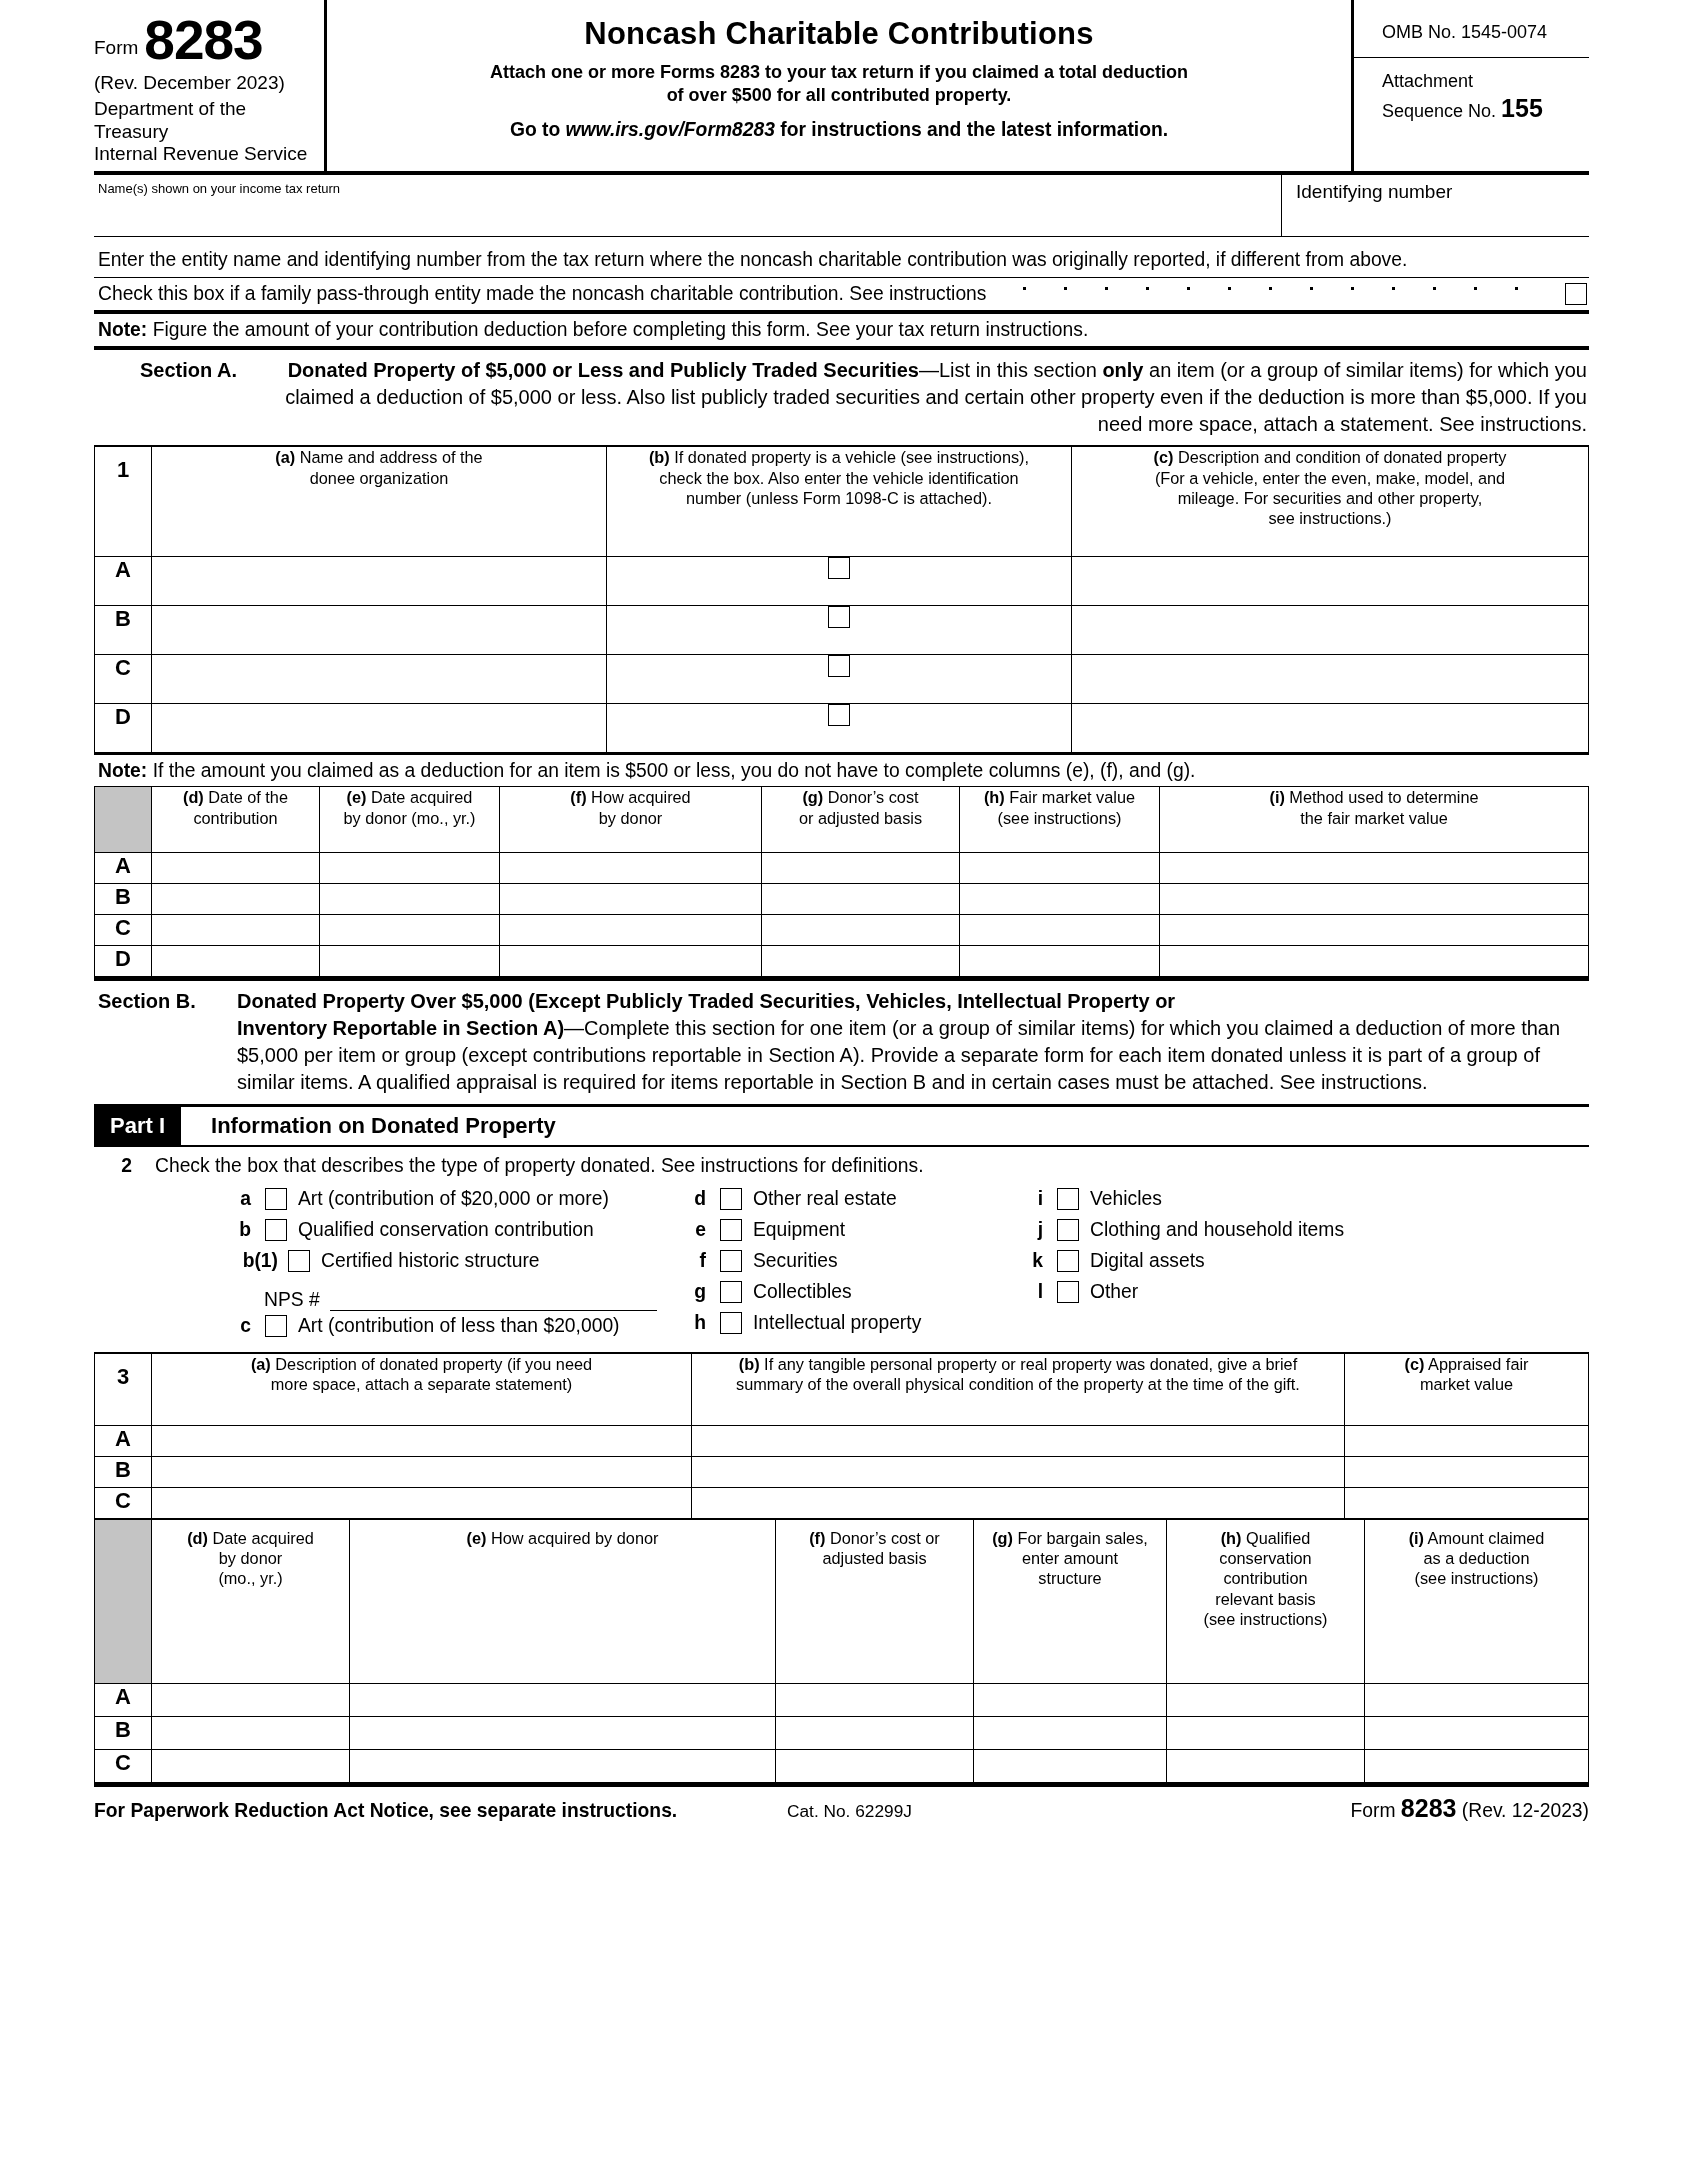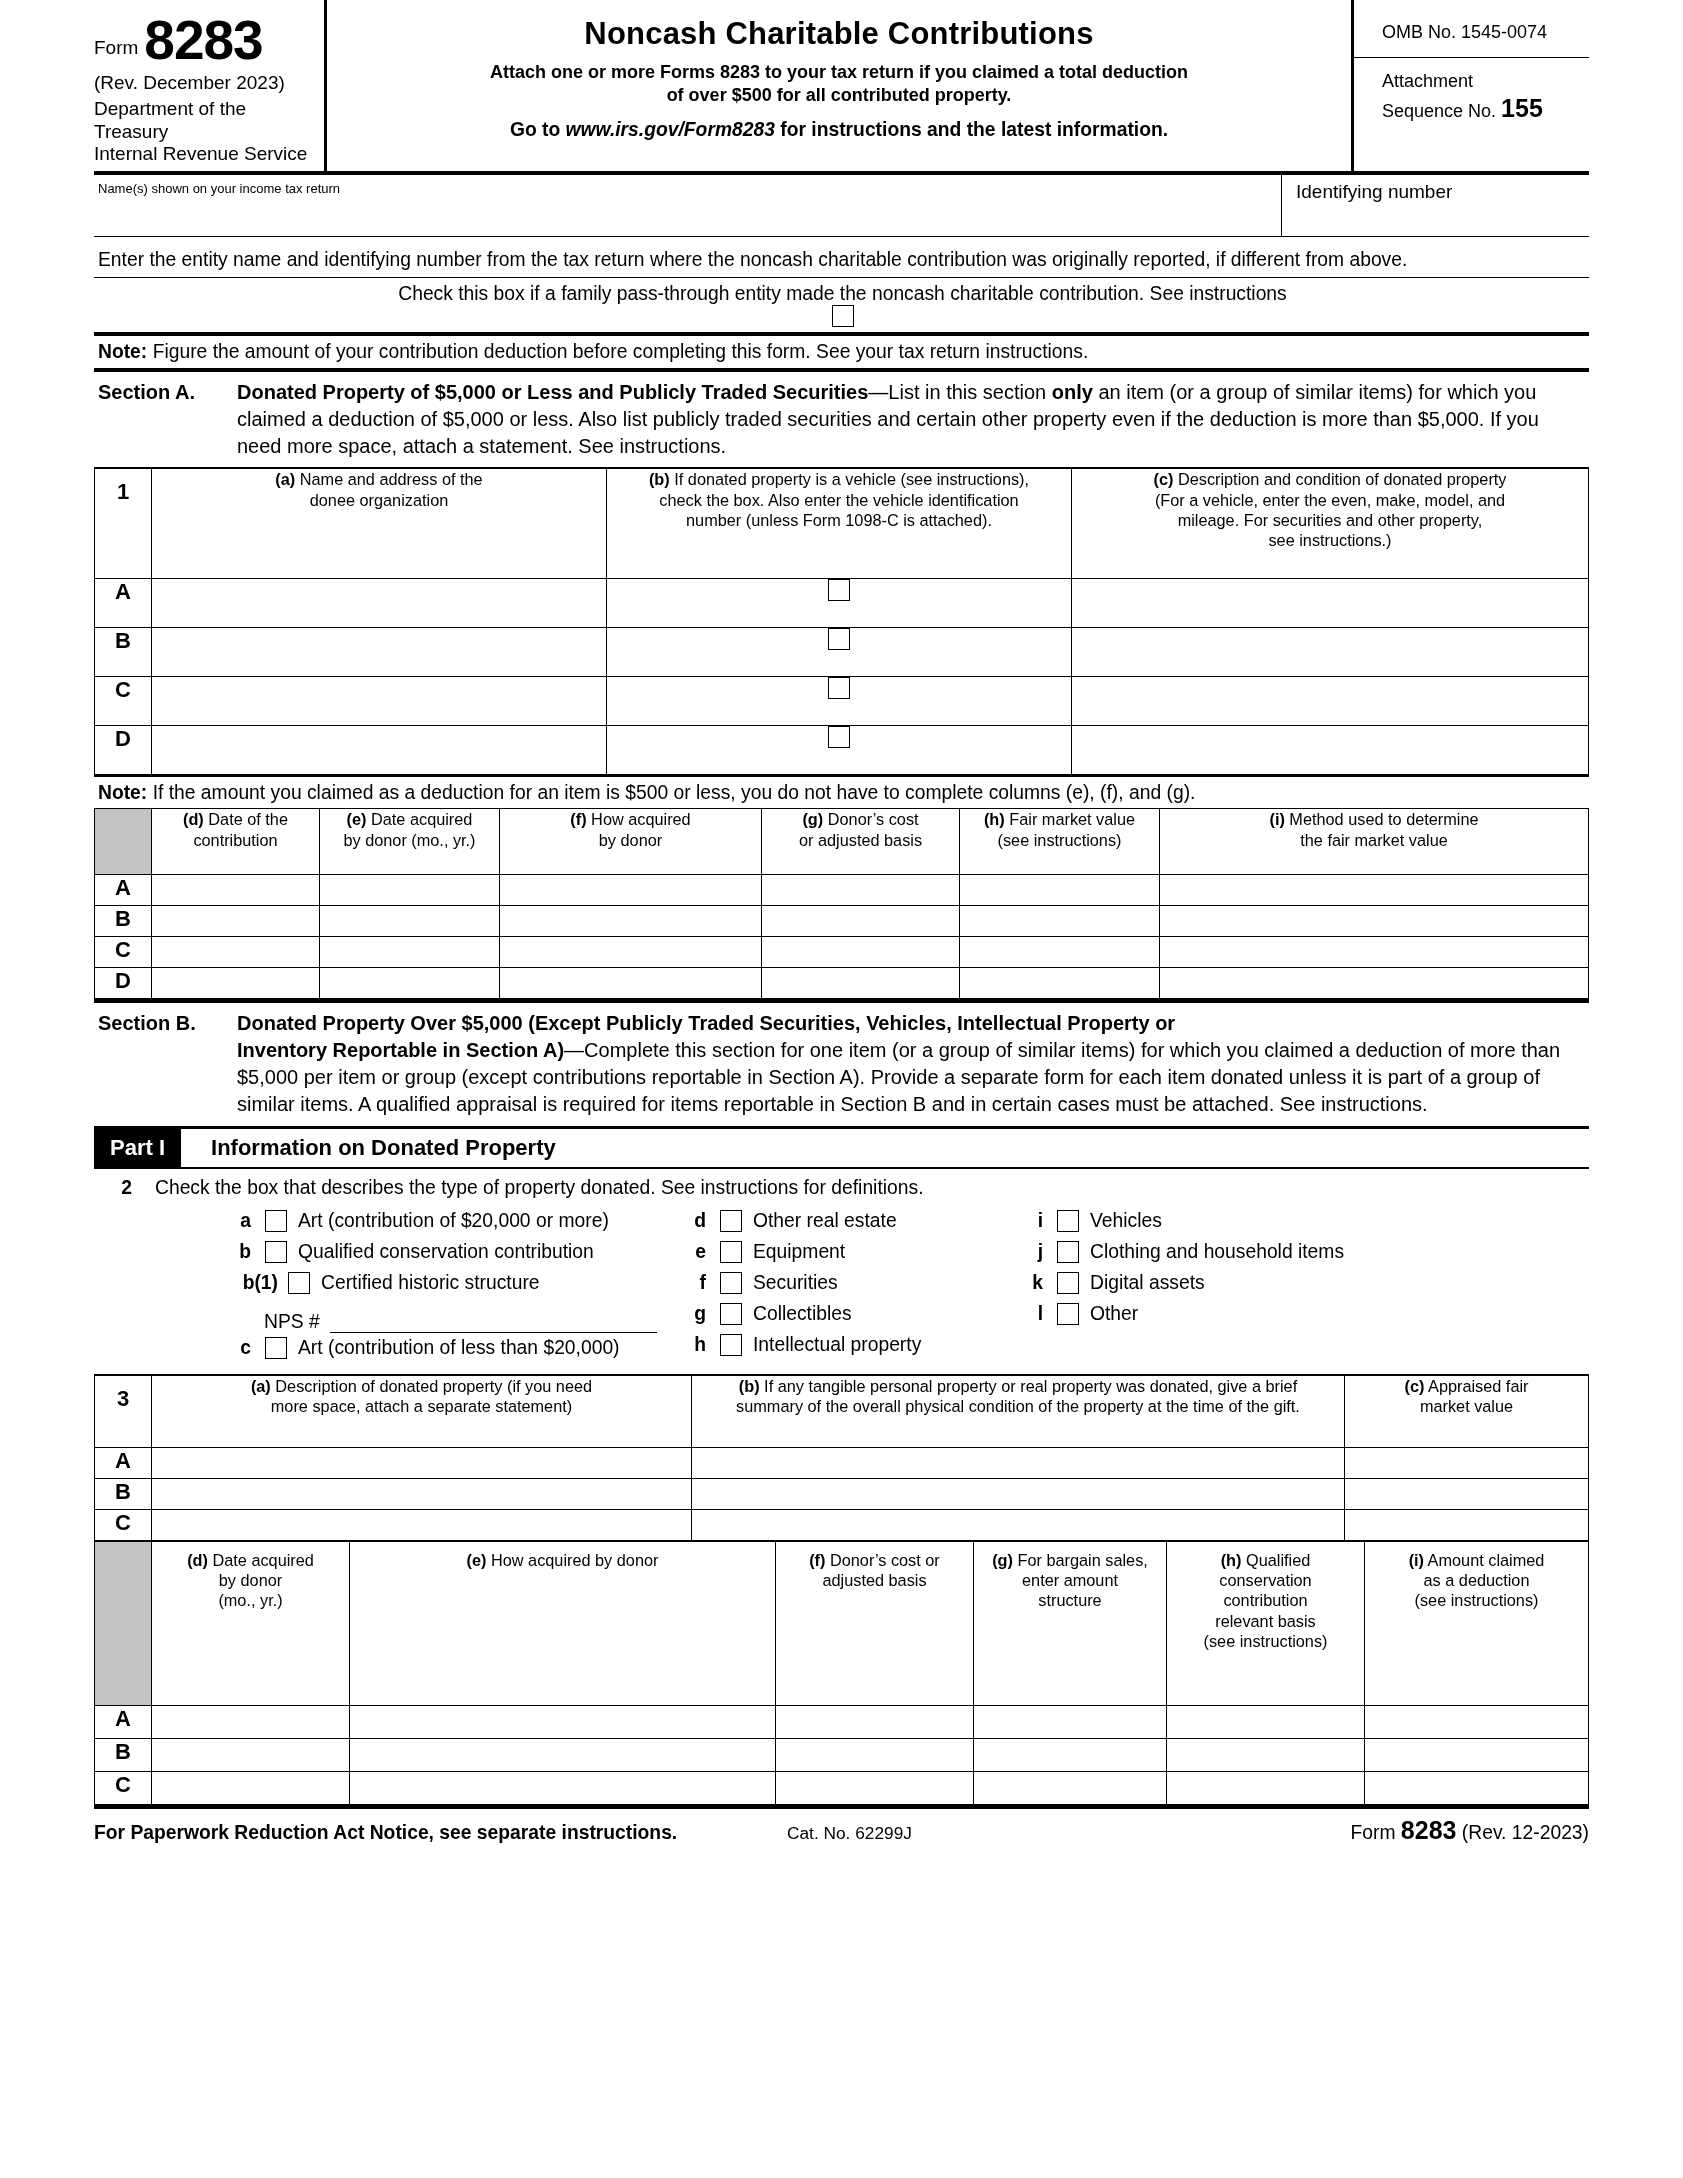--- a/index.html
+++ b/index.html
@@ -76,21 +76,20 @@
   .uline{border-bottom:1.5px solid #000;height:20px;}
   .u1{width:693px;margin-left:4px;}
   .u2{flex:1;margin-left:6px;}
   .gapmid{width:139px;}
 
   .passrow{
     display:flex;align-items:center;
     font-size:19.3px;
     border-top:1.5px solid #000;
     padding:5px 2px 5px 4px;
-    flex-direction:column;
   }
   .dots{
     flex:1;margin:0 14px 0 18px;
     height:19px;
     background-image:radial-gradient(circle, #000 1.5px, transparent 1.6px);
     background-size:41px 19px;
     background-position:left bottom 5px;
     background-repeat:repeat-x;
   }
   .cbx{
@@ -111,21 +110,21 @@
   
   .section{
     display:flex;
     font-size:20px;
     padding:7px 2px 8px 4px;
     line-height:1.34;
   }
   .section .sname{font-weight:bold;white-space:nowrap;width:139px;flex:0 0 139px;}
   .section .sbody{flex:1;}
   .section .sbody b{font-weight:bold;}
-  .secA{border-bottom:1.5px solid #000;}
+  .secA{border-bottom:1.5px solid #000;text-align:right;}
   .secB{border-top:4px solid #000;border-bottom:1.5px solid #000;}
 
   
   table.grid{border-collapse:collapse;width:100%;table-layout:fixed;}
   table.grid td,table.grid th{border:1px solid #000;padding:0;vertical-align:top;}
   .hcell{
     text-align:center;font-size:16.3px;line-height:1.25;
     padding:8px 8px 10px 8px;font-weight:normal;
   }
   .hcell b{font-weight:bold;}

